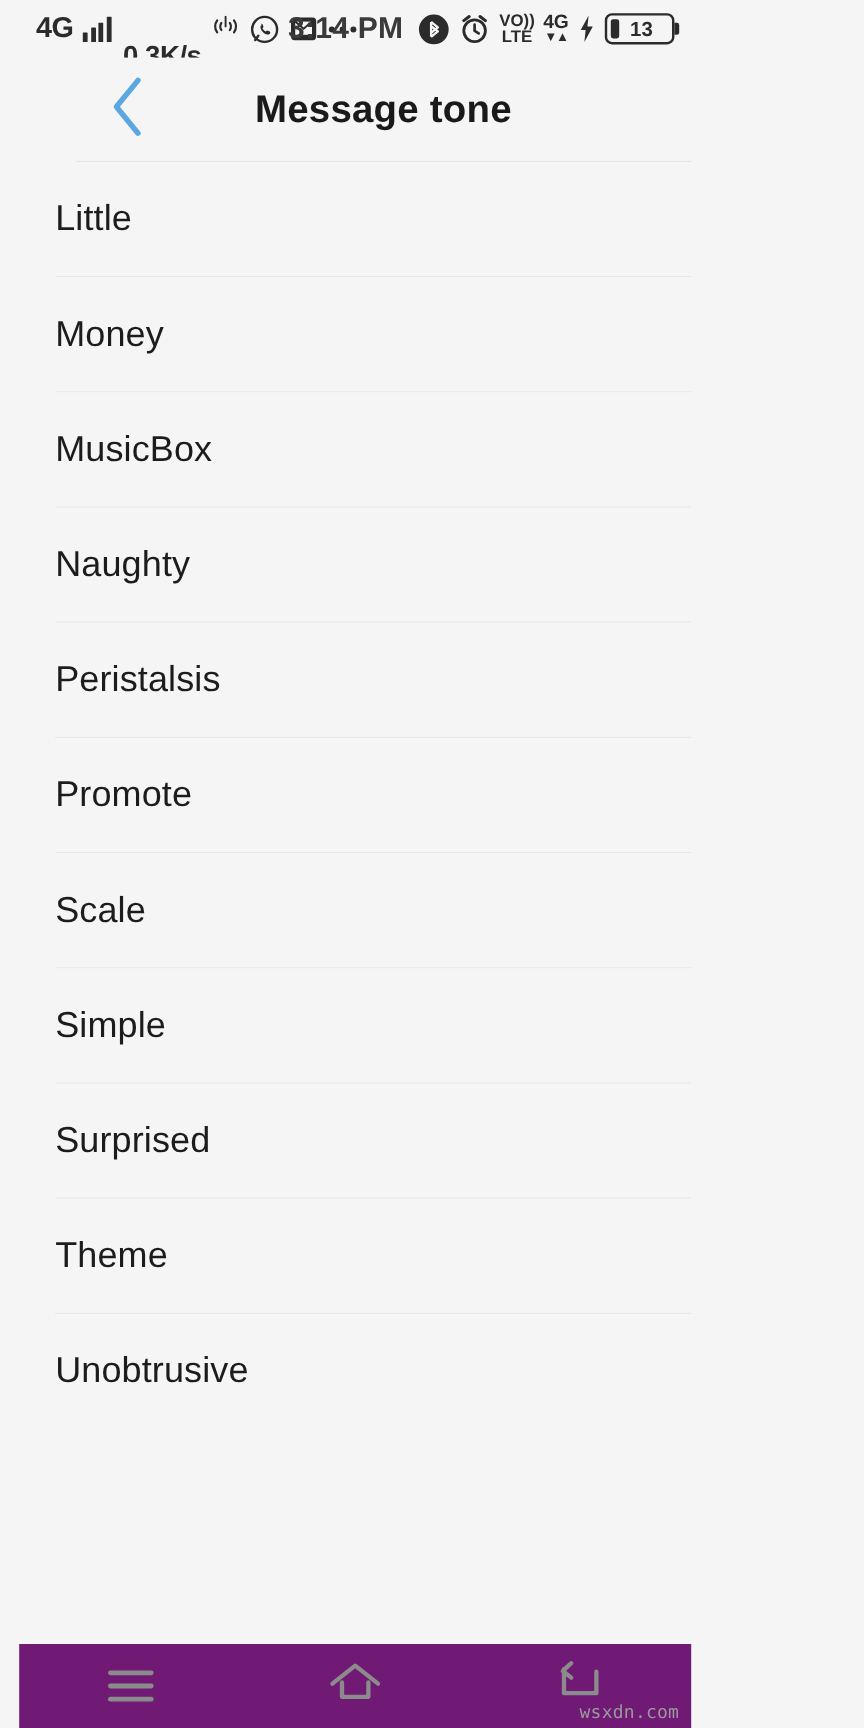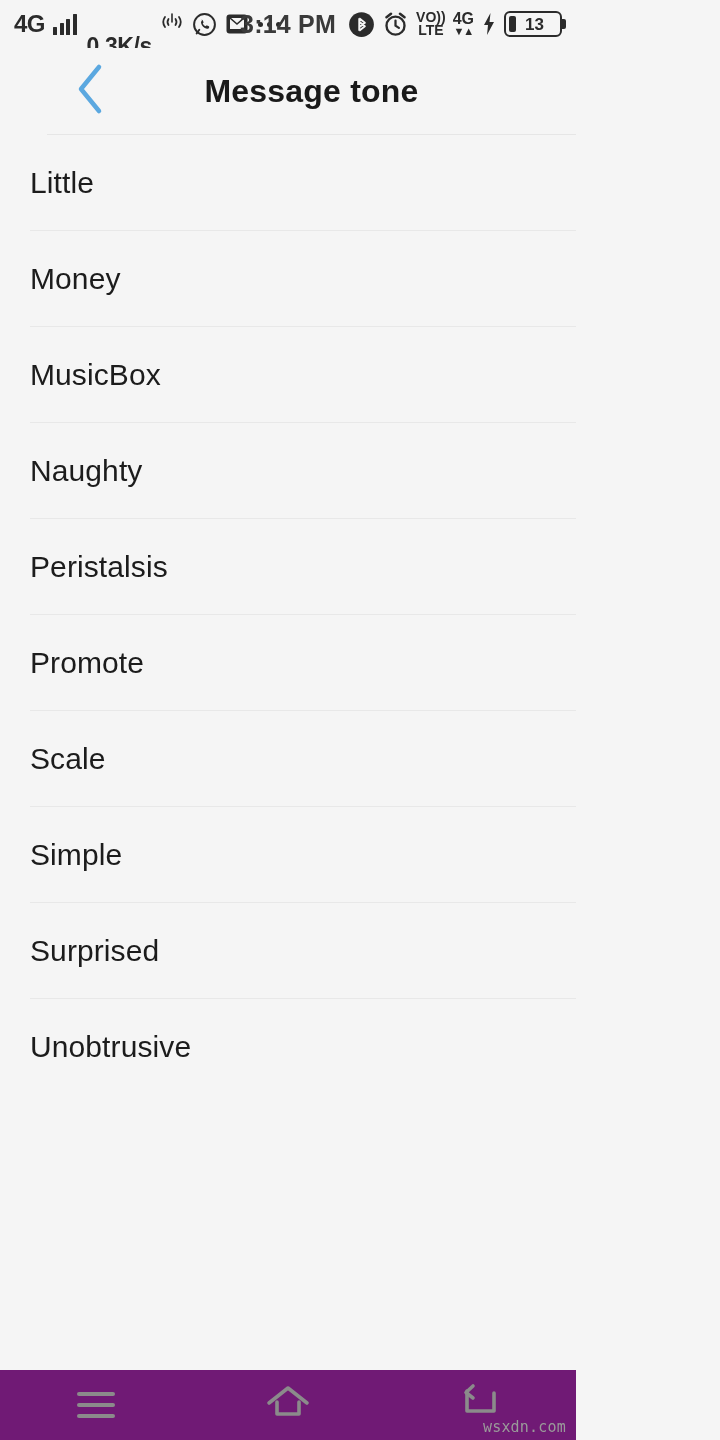--- a/index.html
+++ b/index.html
@@ -12,20 +12,21 @@
     overflow:hidden;
   }
 
   #phone {
     position:relative;
     width:576px;
     height:1440px;
     background:#f5f5f5;
     display:flex;
     flex-direction:column;
+    padding-left:16px;
   }
 
   
   .status-bar {
     height:48px;
     flex:0 0 48px;
     display:flex;
     align-items:center;
     padding:0 14px;
     background:#f5f5f5;
@@ -414,20 +415,28 @@
       </div>
       <div class="tone-row">
         <span class="tone-label">Surprised</span>
         <span class="check-wrap hidden">
           <svg width="46" height="38" viewBox="0 0 46 38">
             <path d="M4 20 L17 32 L42 5" stroke="#2f8fdd" stroke-width="5" fill="none" stroke-linecap="round" stroke-linejoin="round"></path>
           </svg>
         </span>
       </div>
       <div class="tone-row">
+        <span class="tone-label">Theme</span>
+        <span class="check-wrap hidden">
+          <svg width="46" height="38" viewBox="0 0 46 38">
+            <path d="M4 20 L17 32 L42 5" stroke="#2f8fdd" stroke-width="5" fill="none" stroke-linecap="round" stroke-linejoin="round"></path>
+          </svg>
+        </span>
+      </div>
+      <div class="tone-row">
         <span class="tone-label">Unobtrusive</span>
         <span class="check-wrap hidden">
           <svg width="46" height="38" viewBox="0 0 46 38">
             <path d="M4 20 L17 32 L42 5" stroke="#2f8fdd" stroke-width="5" fill="none" stroke-linecap="round" stroke-linejoin="round"></path>
           </svg>
         </span>
       </div>
     </div>
 
   <div class="nav-bar">

